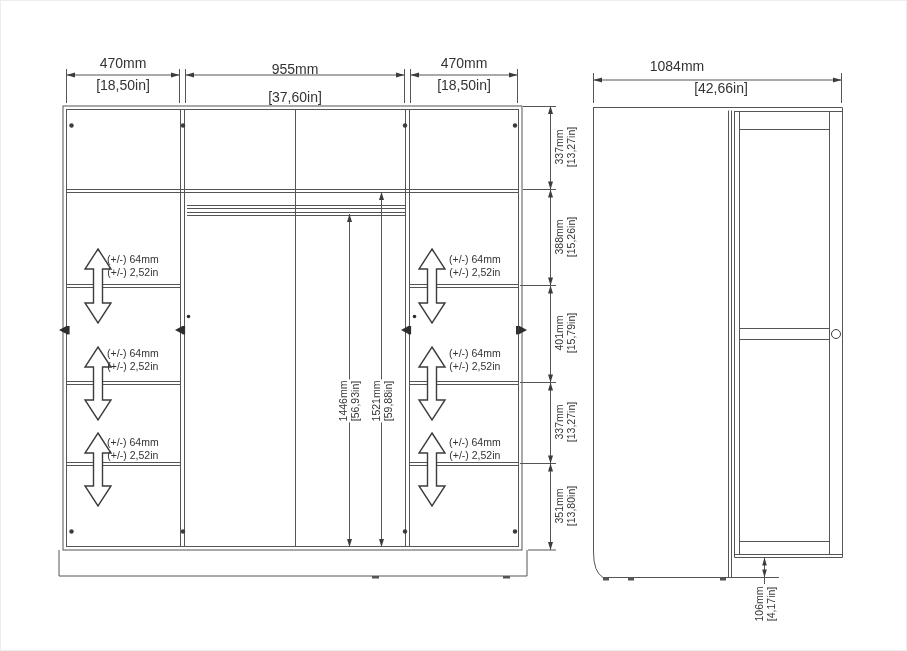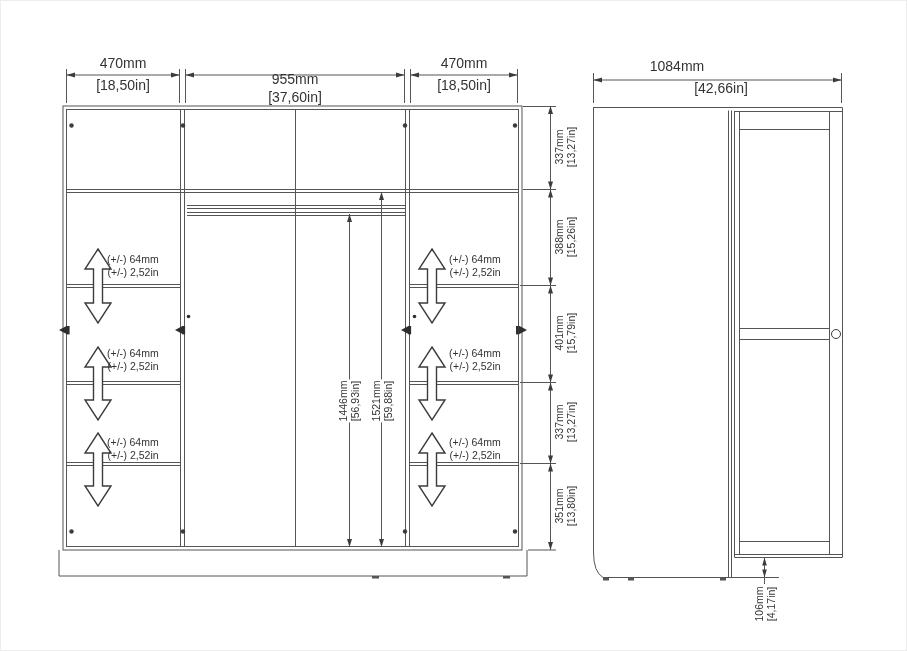--- a/index.html
+++ b/index.html
@@ -14,21 +14,21 @@
     white-space:nowrap;transform:translate(-50%,-50%);text-align:right;
   }
   .rot{
     position:absolute;font-size:10.5px;line-height:12px;color:#333;
     white-space:nowrap;transform:translate(-50%,-50%) rotate(-90deg);
     text-align:center;
   }
   .rot.bgwhite{background:#ffffff;padding:0 1px;}
   .adj{
     position:absolute;font-size:10.5px;line-height:12.5px;color:#333;
-    white-space:nowrap;text-align:right;
+    white-space:nowrap;text-align:center;
   }
 </style>
 </head>
 <body>
 
 <div id="stage">
 
   <svg id="linework" width="907" height="651" viewBox="0 0 907 651" fill="none" stroke="#555" stroke-width="1">
 
     <g>
@@ -155,21 +155,21 @@
       <g fill="#3c3c3c" stroke="none">
         <polygon points="763.5,556.5 761.2,564.5 765.8,564.5"></polygon>
         <polygon points="763.5,576.5 761.2,568.5 765.8,568.5"></polygon>
       </g>
     </g>
   </svg>
 
   <div class="lbl" style="left:122px;top:62px">470mm</div>
   <div class="lbl" style="left:122px;top:84px">[18,50in]</div>
 
-  <div class="lbl" style="left:294px;top:78px">955mm</div>
+  <div class="lbl" style="left:294px;top:68px">955mm</div>
   <div class="lbl" style="left:294px;top:96px">[37,60in]</div>
 
   <div class="lbl" style="left:463px;top:62px">470mm</div>
   <div class="lbl" style="left:463px;top:84px">[18,50in]</div>
 
   <div class="lbl" style="left:676px;top:65px">1084mm</div>
   <div class="lbl" style="left:720px;top:87px">[42,66in]</div>
 
   <div class="rot" style="left:564px;top:146px">
     <div>337mm</div>

